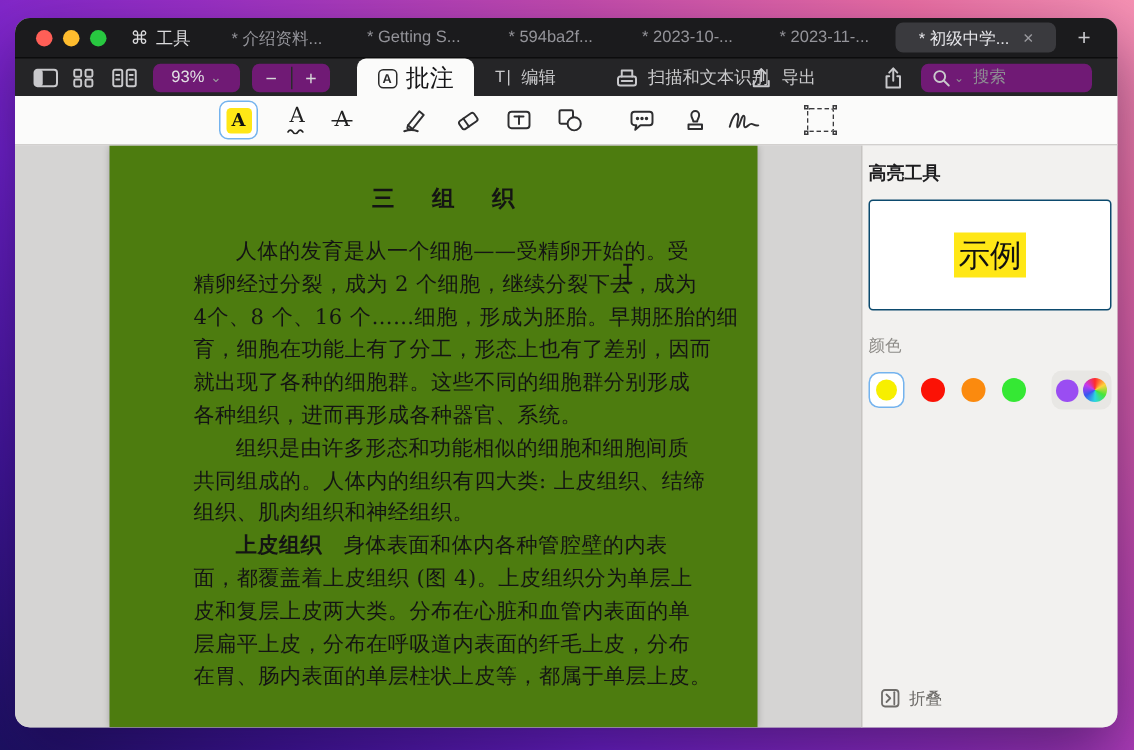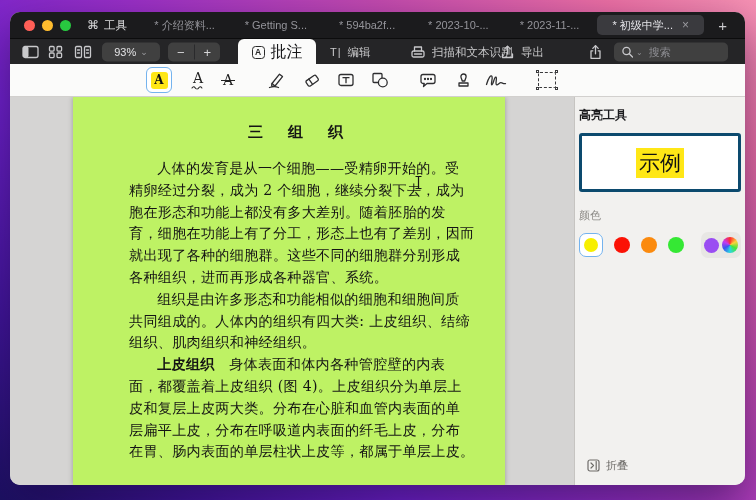--- a/index.html
+++ b/index.html
@@ -27,21 +27,21 @@
   .tab { flex:1; color:#94949a; font-size:11px; text-align:center; white-space:nowrap; overflow:hidden; padding:0 6px; }
   .tab.active { flex:1.2; height:20px; background:#3a3a3e; color:#e6e6ea; border-radius:5px;
     display:flex; align-items:center; justify-content:center; gap:9px; margin:8px 2px; }
   .tab .close { color:#9a9a9f; font-size:12px; line-height:1; }
   .newtab { flex:none; color:#c8c8cc; font-size:15px; padding:0 18px 0 12px; }
 
   
   .toolbar2 { flex:none; height:26px; background:#252527; border-top:1px solid #0c0c0d; position:relative; }
   .t2 { position:absolute; top:50%; transform:translateY(-50%); display:flex; align-items:center; }
   .t2 svg { stroke:#c9c9cc; fill:none; stroke-width:1.3; stroke-linecap:round; stroke-linejoin:round; }
-  .pill { background:#404040; border-radius:5px; height:19px; display:flex; align-items:center; color:#e2e2e4; font-size:11px; }
+  .pill { background:#701a75; border-radius:5px; height:19px; display:flex; align-items:center; color:#e2e2e4; font-size:11px; }
   .zoom-pill { left:92px; width:58px; justify-content:center; gap:4px; }
   .zoom-pill .chev { color:#9b9b9f; font-size:9px; }
   .pm-pill { left:158px; width:52px; }
   .pm-pill span { flex:1; text-align:center; font-size:13px; color:#d6d6d8; }
   .pm-pill span:last-child { border-left:1px solid #2a2a2c; }
   .tab2 { color:#c9c9cb; font-size:11.5px; gap:6px; }
   .annotate-tab { left:228px; width:78px; top:0; transform:none; height:26px; background:#fbfbfa;
     border-radius:6px 6px 0 0; display:flex; align-items:center; justify-content:center; gap:6px; color:#161618; }
   .a-mini { width:13px; height:13px; border:1.3px solid #2a2a2a; border-radius:3.5px; font-size:8.5px; font-weight:bold;
     display:flex; align-items:center; justify-content:center; color:#2a2a2a; }
@@ -67,32 +67,32 @@
   .pen-tool{left:257px;} .eraser-tool{left:293px;} .tbox-tool{left:327px;} .shape-tool{left:361px;}
   .bubble-tool{left:409px;} .stamp-tool{left:445px;} .sig-tool{left:475px;}
   .select-tool { left:528px; width:18px; height:16px; border:1.3px dashed #3a3a3c; border-radius:2px; position:absolute; }
   .select-tool i { position:absolute; width:3px; height:3px; background:#fbfbfa; border:1.2px solid #3a3a3c; }
   .select-tool i.tl{left:-3px;top:-3px;} .select-tool i.tr{right:-3px;top:-3px;}
   .select-tool i.bl{left:-3px;bottom:-3px;} .select-tool i.br{right:-3px;bottom:-3px;}
 
   
   .content { flex:1; display:flex; min-height:0; }
   .pdf-area { flex:1; position:relative; background:#d5d4d3; overflow:hidden; }
-  .page { position:absolute; left:63px; top:0; bottom:0; width:432px; background:#bef264; box-shadow:0 0 5px rgba(0,0,0,.28); }
+  .page { position:absolute; left:63px; top:0; bottom:0; width:432px; background:#4d7c0f; box-shadow:0 0 5px rgba(0,0,0,.28); }
   .page-inner { padding:14px 38px 0 56px; font-family:"DejaVu Serif",serif; color:#141414; }
   .doc-title { font-size:15px; font-weight:bold; letter-spacing:5px; text-align:center; margin:12px 0 16px; white-space:nowrap; }
   .bl { font-size:14.1px; line-height:21.8px; letter-spacing:.3px; white-space:nowrap; }
   .bl.indent { text-indent:2em; }
   .bl b { font-weight:bold; }
   .ibeam { position:absolute; left:341px; top:78px; }
 
   
   .sidebar { flex:none; width:171px; background:#f2f1ef; border-left:1px solid #c6c4c1; position:relative; padding:10px 4px; }
   .sb-title { font-size:12px; font-weight:bold; color:#1c1c1e; }
-  .sb-card { margin-top:9px; height:59px; background:#ffffff; border:3px solid #0c4a6e; border-radius:3px;
+  .sb-card { margin-top:9px; height:74px; background:#ffffff; border:1px solid #0c4a6e; border-radius:3px;
     display:flex; align-items:center; justify-content:center; }
   .sb-mark { font-family:"DejaVu Serif",serif; font-size:21px; color:#111; padding:1px 3px; }
   .sb-colorlabel { margin-top:16px; font-size:11px; color:#8e8c88; }
   .swatches { margin-top:9px; display:flex; align-items:center; }
   .sw-sel { width:24px; height:24px; border:1.5px solid; border-radius:7px; background:#fff; display:flex; align-items:center; justify-content:center; flex:none; }
   .sw-dot-sm { width:14px; height:14px; border-radius:50%; }
   .sw-dot { width:16px; height:16px; border-radius:50%; margin-left:11px; flex:none; }
   .sw-group { margin-left:auto; height:26px; padding:0 3px; background:#e8e7e4; border-radius:7px; display:flex; align-items:center; gap:3px; flex:none; }
   .sw-dot-g { width:15px; height:15px; border-radius:50%; }
   .sw-wheel { width:16px; height:16px; border-radius:50%;
@@ -272,21 +272,21 @@
     </div>
   </div>
 
   <div class="content">
     <div class="pdf-area">
       <div class="page">
         <div class="page-inner">
           <div class="doc-title">三　组　织</div>
           <div class="bl indent">人体的发育是从一个细胞——受精卵开始的。受</div>
           <div class="bl">精卵经过分裂，成为 2 个细胞，继续分裂下去，成为</div>
-          <div class="bl">胞在形态和功能上都没有多大差别。随着胚胎的发</div>
+          <div class="bl">4个、8 个、16 个……细胞，形成为胚胎。早期胚胎的细</div>
           <div class="bl">育，细胞在功能上有了分工，形态上也有了差别，因而</div>
           <div class="bl">就出现了各种的细胞群。这些不同的细胞群分别形成</div>
           <div class="bl">各种组织，进而再形成各种器官、系统。</div>
           <div class="bl indent">组织是由许多形态和功能相似的细胞和细胞间质</div>
           <div class="bl">共同组成的。人体内的组织有四大类: 上皮组织、结缔</div>
           <div class="bl">组织、肌肉组织和神经组织。</div>
           <div class="bl indent"><b>上皮组织</b><span>　身体表面和体内各种管腔壁的内表</span></div>
           <div class="bl">面，都覆盖着上皮组织 (图 4)。上皮组织分为单层上</div>
           <div class="bl">皮和复层上皮两大类。分布在心脏和血管内表面的单</div>
           <div class="bl">层扁平上皮，分布在呼吸道内表面的纤毛上皮，分布</div>

